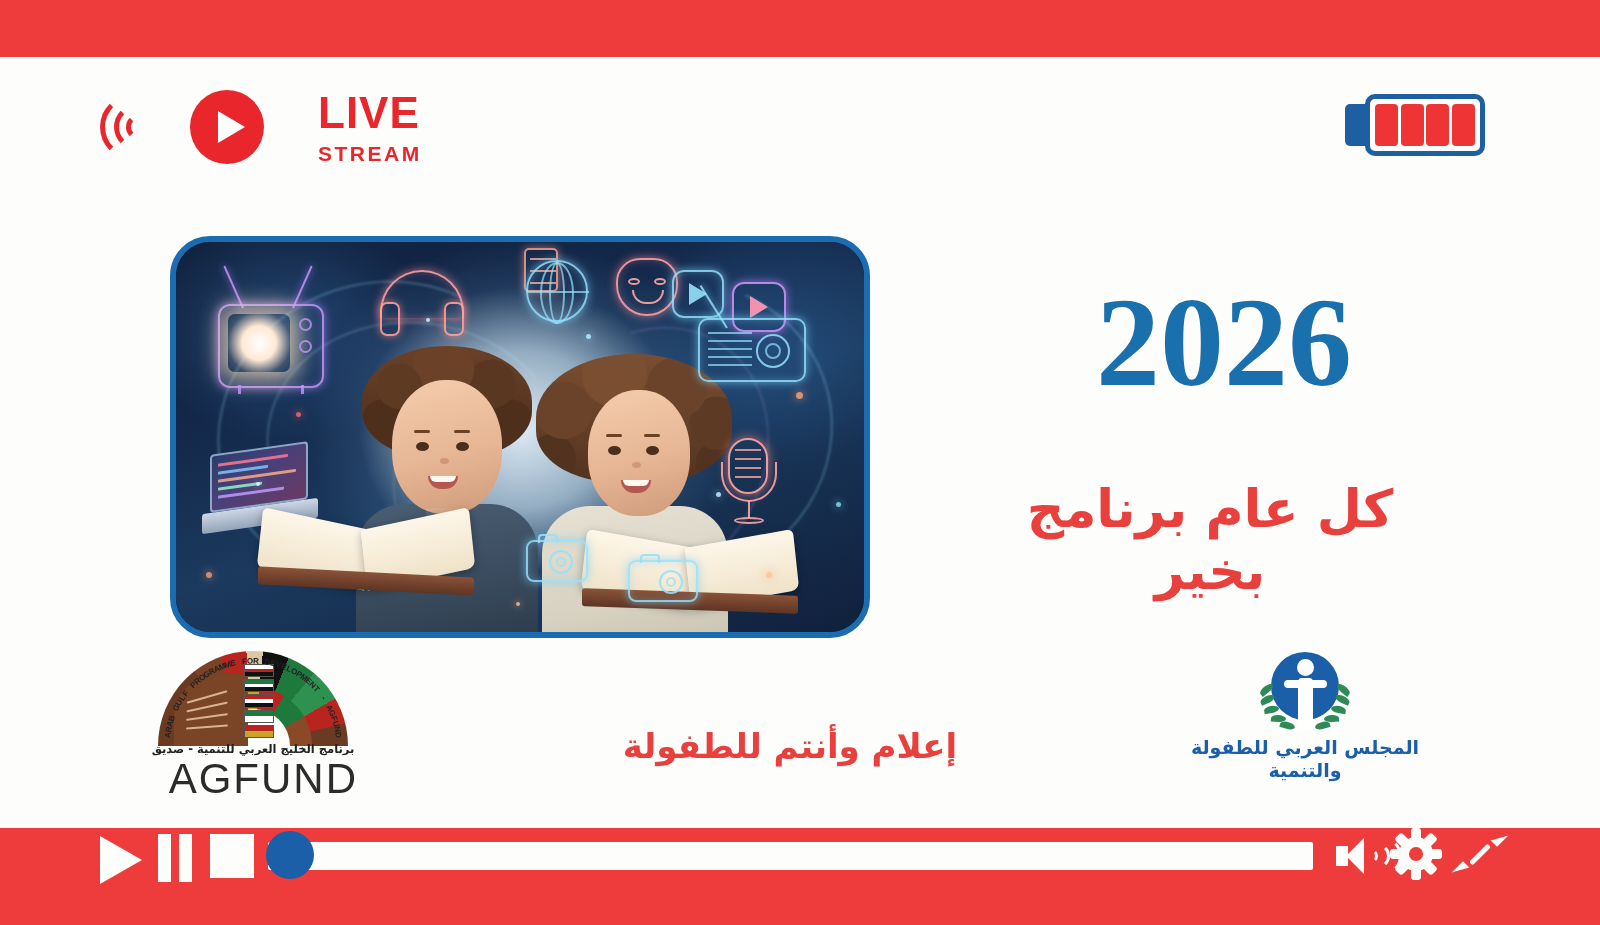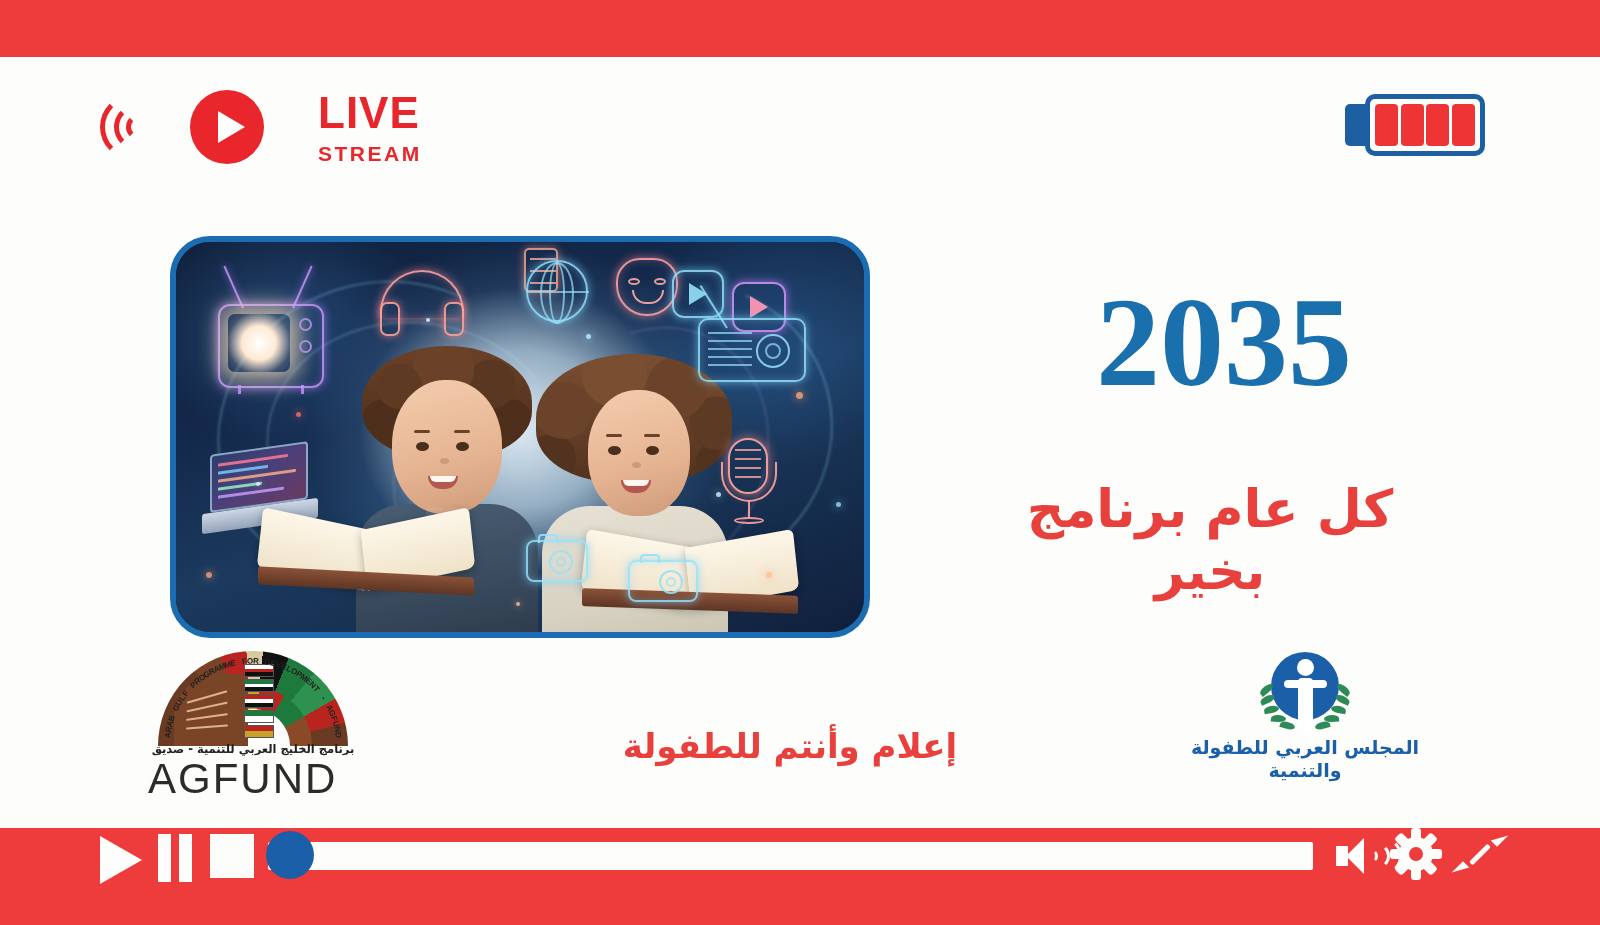--- a/index.html
+++ b/index.html
@@ -427,21 +427,21 @@
     font-size:8px; font-weight:bold; color:#222;
     font-family:"Liberation Sans", sans-serif;
     transform-origin:0 0; white-space:pre;
   }
   .ag-sub {
     position:absolute; left:0; top:92px; width:210px; text-align:center;
     font-family:"DejaVu Sans", sans-serif; font-size:11.5px; font-weight:bold;
     color:#222; direction:rtl;
   }
   .ag-word {
-    position:absolute; left:0; top:108px; width:210px; text-align:left;
+    position:absolute; left:0; top:108px; width:210px; text-align:right;
     font-family:"Liberation Sans", sans-serif; font-size:42px;
     letter-spacing:2px; color:#2b2b2b; line-height:1;
   }
 
   
   .accd { position:absolute; left:1185px; top:652px; width:240px; height:140px; }
   .accd-mark { position:absolute; left:50%; top:0; transform:translateX(-50%);
     width:96px; height:82px; }
   .accd-mark .circ {
     position:absolute; left:14px; top:0; width:68px; height:68px;
@@ -715,21 +715,21 @@
     <div class="dot" style="left:590px;top:330px;width:6px;height:6px;background:rgba(255,190,140,.8);box-shadow:0 0 9px rgba(255,170,120,.9);"></div>
     <div class="dot" style="left:410px;top:92px;width:5px;height:5px;background:rgba(180,230,255,.9);box-shadow:0 0 8px rgba(150,215,250,.9);"></div>
     <div class="dot" style="left:250px;top:76px;width:4px;height:4px;background:rgba(200,240,255,.9);box-shadow:0 0 7px rgba(150,215,250,.9);"></div>
     <div class="dot" style="left:540px;top:250px;width:5px;height:5px;background:rgba(200,240,255,.85);box-shadow:0 0 8px rgba(150,215,250,.85);"></div>
     <div class="dot" style="left:80px;top:240px;width:4px;height:4px;background:rgba(220,245,255,.85);box-shadow:0 0 7px rgba(150,215,250,.85);"></div>
     <div class="dot" style="left:660px;top:260px;width:5px;height:5px;background:rgba(150,225,250,.8);box-shadow:0 0 8px rgba(120,210,250,.9);"></div>
     <div class="dot" style="left:340px;top:360px;width:4px;height:4px;background:rgba(255,200,160,.8);box-shadow:0 0 7px rgba(255,180,140,.9);"></div>
   </div>
 </div>
 
-<div class="year">2035</div>
+<div class="year">2026</div>
 
 <div class="greeting">كل عام برنامج بخير</div>
 
 <div class="slogan">إعلام وأنتم للطفولة</div>
 
 <div class="agfund">
   <div class="ag-arc">
     <div class="ring r-outer"></div>
     <div class="r-mid"></div>
     <div class="r-in-hole"></div>

